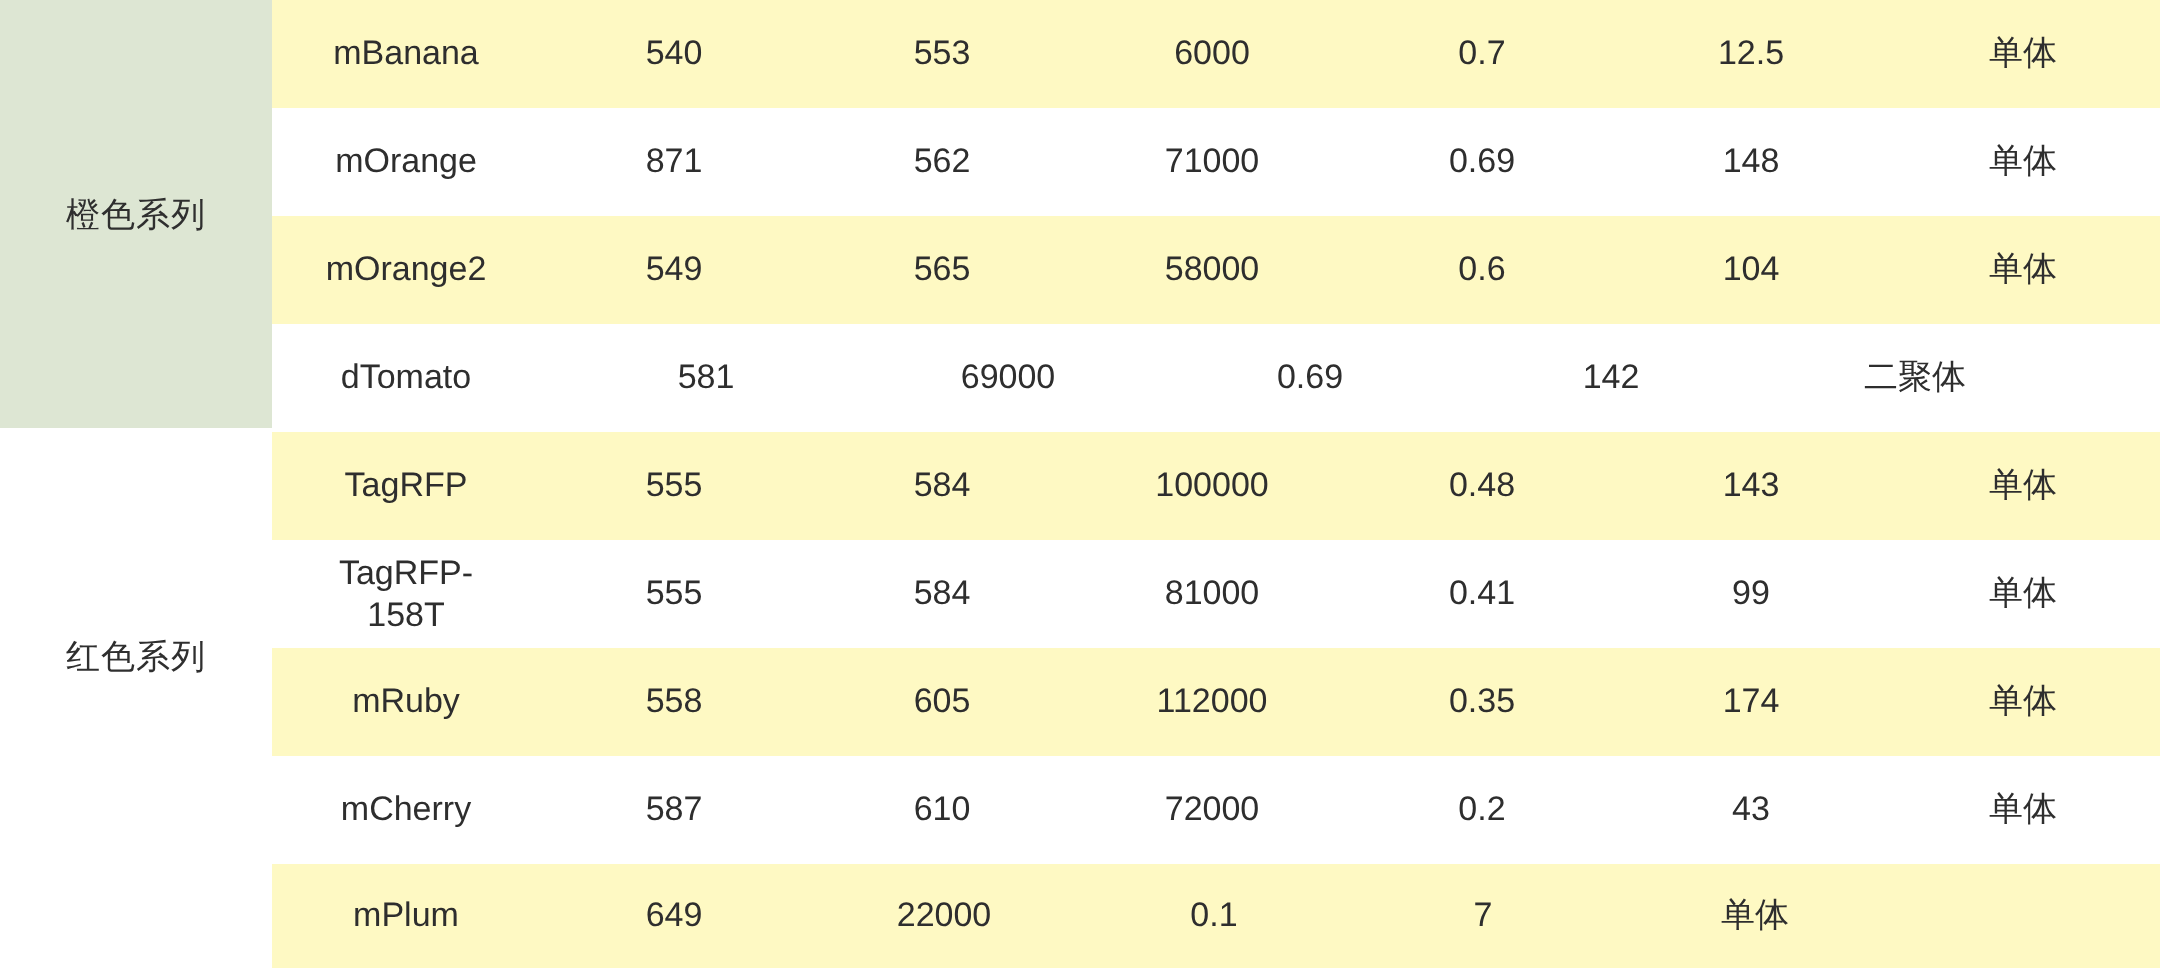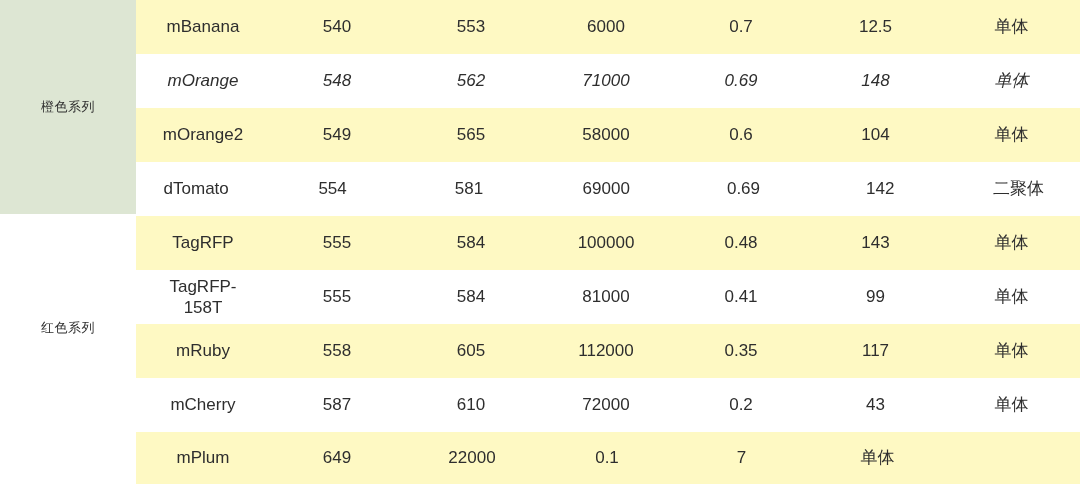--- a/index.html
+++ b/index.html
@@ -23,21 +23,21 @@
   }
   
   .group-col {
     position: absolute;
     left: 0;
     width: 136px;
     box-sizing: border-box;
     display: flex;
     align-items: center;
     justify-content: center;
-    font-size: 13px;
+    font-size: 17px;
     letter-spacing: 0.5px;
     color: #2f2f2f;
   }
   .group-col.g-green { background: #dde6d3; }
   .group-col.g-white { background: #ffffff; }
 
   
   .row {
     position: absolute;
     left: 136px;
@@ -87,43 +87,42 @@
   <div class="row stripe-green" style="top:0px; height:54px;">
     <div class="cell c-name">mBanana</div>
     <div class="cell c-ex">540</div>
     <div class="cell c-em">553</div>
     <div class="cell c-bright">6000</div>
     <div class="cell c-qy">0.7</div>
     <div class="cell c-ext">12.5</div>
     <div class="cell c-olig">单体</div>
   </div>
 
-  <div class="row stripe-white" style="top:54px; height:54px;font-style:italic;">
+  <div class="row stripe-white" style="top:54px; height:54px;">
     <div class="cell c-name">mOrange</div>
-    <div class="cell c-ex">548</div>
+    <div class="cell c-ex">871</div>
     <div class="cell c-em">562</div>
     <div class="cell c-bright">71000</div>
     <div class="cell c-qy">0.69</div>
     <div class="cell c-ext">148</div>
     <div class="cell c-olig">单体</div>
   </div>
 
   <div class="row stripe-green" style="top:108px; height:54px;">
     <div class="cell c-name">mOrange2</div>
     <div class="cell c-ex">549</div>
     <div class="cell c-em">565</div>
     <div class="cell c-bright">58000</div>
     <div class="cell c-qy">0.6</div>
     <div class="cell c-ext">104</div>
     <div class="cell c-olig">单体</div>
   </div>
 
   <div class="row stripe-white" style="top:162px; height:54px;gap:16px;">
     <div class="cell c-name">dTomato</div>
-    <div class="cell c-ex">554</div>
     <div class="cell c-em">581</div>
     <div class="cell c-bright">69000</div>
     <div class="cell c-qy">0.69</div>
     <div class="cell c-ext">142</div>
     <div class="cell c-olig">二聚体</div>
   </div>
 
   <div class="row stripe-green" style="top:216px; height:54px;">
     <div class="cell c-name">TagRFP</div>
     <div class="cell c-ex">555</div>
@@ -145,21 +144,21 @@
     <div class="cell c-ext">99</div>
     <div class="cell c-olig">单体</div>
   </div>
 
   <div class="row stripe-green" style="top:324px; height:54px;">
     <div class="cell c-name">mRuby</div>
     <div class="cell c-ex">558</div>
     <div class="cell c-em">605</div>
     <div class="cell c-bright">112000</div>
     <div class="cell c-qy">0.35</div>
-    <div class="cell c-ext">117</div>
+    <div class="cell c-ext">174</div>
     <div class="cell c-olig">单体</div>
   </div>
 
   <div class="row stripe-white" style="top:378px; height:54px;">
     <div class="cell c-name">mCherry</div>
     <div class="cell c-ex">587</div>
     <div class="cell c-em">610</div>
     <div class="cell c-bright">72000</div>
     <div class="cell c-qy">0.2</div>
     <div class="cell c-ext">43</div>

